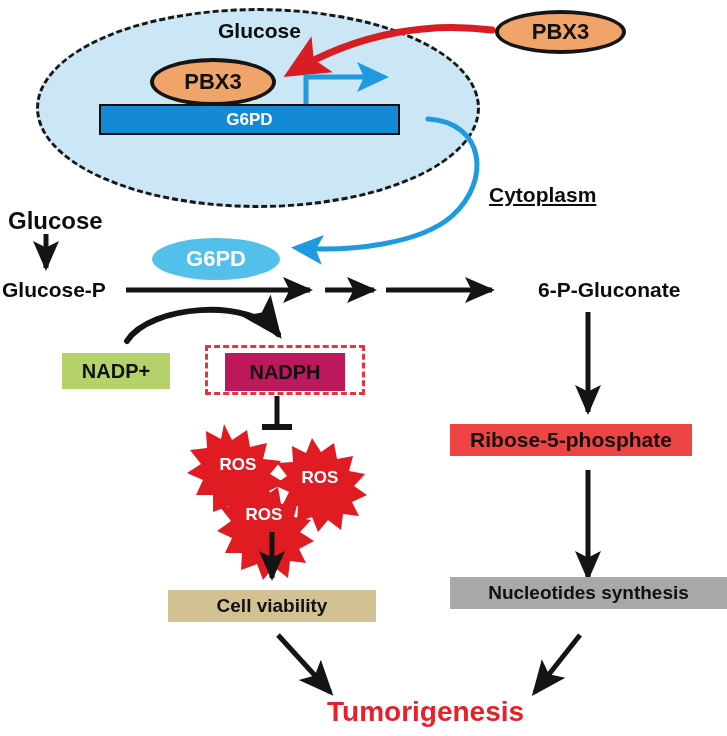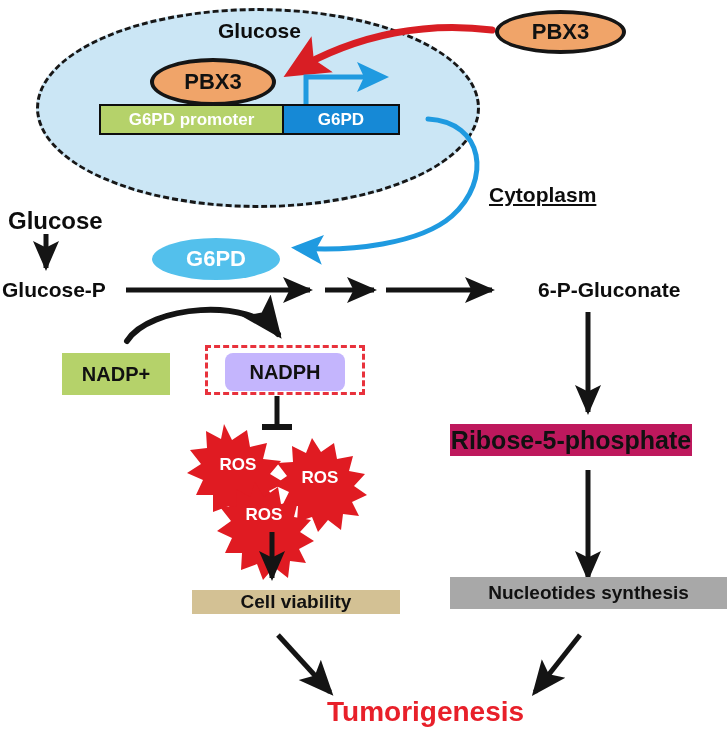--- a/index.html
+++ b/index.html
@@ -142,40 +142,40 @@
     border: none;
     font-size: 22px;
     color: #ffffff;
   }
   
   #glucose-label { left: 8px; top: 209px; font-size: 24px; }
   #glucose-p-label { left: 2px; top: 279px; font-size: 21px; }
   #gluconate-label { left: 499px; top: 279px; font-size: 21px; margin-left: 39px; }
   
   #nadp-box {
-    left: 62px; top: 353px; width: 108px; height: 42px;
+    left: 62px; top: 353px; width: 108px; height: 36px;
     background: #b5d26a; font-size: 20px;
   }
   #nadph-box {
     left: 225px; top: 353px; width: 120px; height: 38px;
-    background: #c4b5fd; font-size: 20px; border-radius: 8px;
+    background: #be185d; font-size: 20px;
   }
   #nadph-highlight {
     position: absolute;
     left: 205px; top: 345px; width: 160px; height: 50px;
     border: 3px dashed #e8323c;
     box-sizing: border-box;
   }
   #ribose-box {
     left: 450px; top: 424px; width: 242px; height: 32px;
-    background: #be185d; font-size: 25px;
+    background: #ef4444; font-size: 21px;
   }
   #cell-viability-box {
-    left: 168px; top: 590px; width: 208px; height: 24px;
-    background: #d3c194; font-size: 19px; margin-left: 24px;
+    left: 168px; top: 590px; width: 208px; height: 32px;
+    background: #d3c194; font-size: 19px;
   }
   #nucleotides-box {
     left: 450px; top: 577px; width: 277px; height: 32px;
     background: #a8a8a8; font-size: 19px;
   }
   #tumorigenesis-label {
     left: 327px; top: 698px;
     font-size: 28px;
     color: #e8202a;
   }
@@ -251,21 +251,20 @@
 
     <line x1="278" y1="635" x2="330" y2="692" stroke="#141414" stroke-width="5" marker-end="url(#ah-black-lg)"></line>
 
     <line x1="580" y1="635" x2="535" y2="692" stroke="#141414" stroke-width="5" marker-end="url(#ah-black-lg)"></line>
   </svg>
 
   <div class="lbl" id="nucleus-label">Glucose</div>
   <div class="lbl" id="cytoplasm-label">Cytoplasm</div>
 
   <div id="gene-cassette">
-    <div id="promoter-box">G6PD promoter</div>
     <div id="gene-box">G6PD</div>
   </div>
 
   <div class="oval ovallbl" id="pbx3-bound-oval">PBX3</div>
   <div class="oval ovallbl" id="pbx3-free-oval">PBX3</div>
   <div class="oval ovallbl" id="g6pd-enzyme-oval">G6PD</div>
 
   <div class="lbl" id="glucose-label">Glucose</div>
   <div class="lbl" id="glucose-p-label">Glucose-P</div>
   <div class="lbl" id="gluconate-label">6-P-Gluconate</div>

